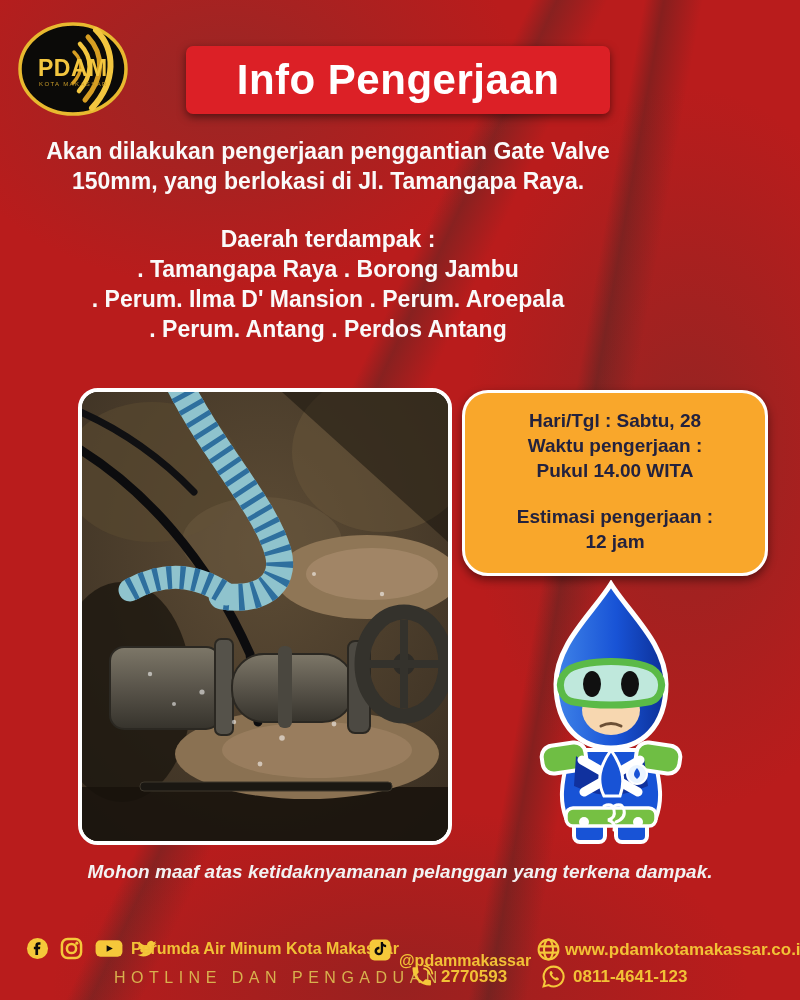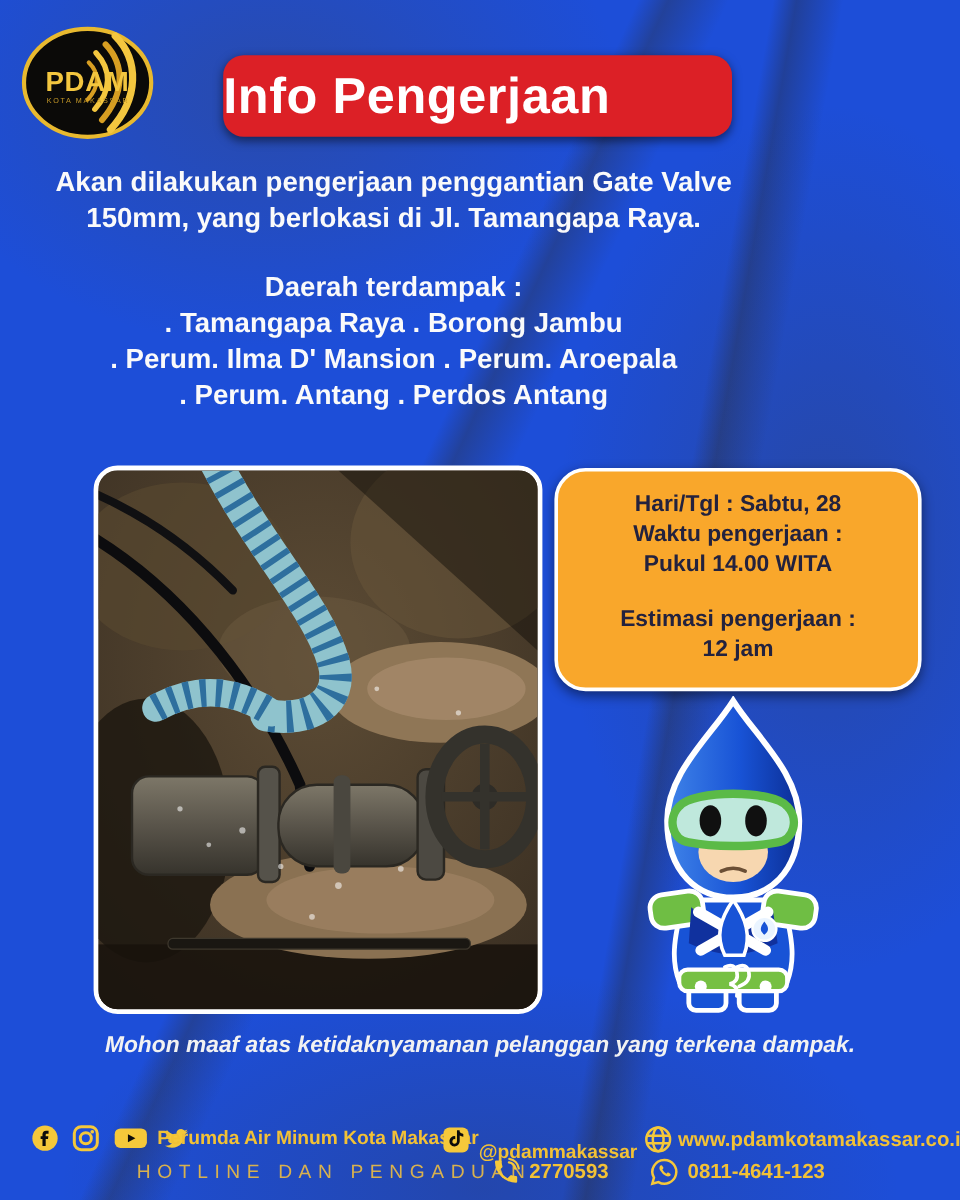--- a/index.html
+++ b/index.html
@@ -1,34 +1,34 @@
 <!DOCTYPE html>
 <html><head>
 <meta charset="utf-8">
 <style>
   html,body{margin:0;padding:0;background:#000;}
   .poster{
     position:relative;width:800px;height:1000px;overflow:hidden;
-    background:#1d4ed8;
+    background:#b91c1c;
     font-family:"Liberation Sans", sans-serif;
   }
   .bg-texture{position:absolute;inset:0;
     background:
       radial-gradient(ellipse 320px 520px at 86% 45%, rgba(62,56,50,.30), transparent 70%),
       radial-gradient(ellipse 420px 300px at 28% 8%, rgba(72,66,60,.28), transparent 70%),
       radial-gradient(ellipse 500px 260px at 50% 99%, rgba(55,48,42,.25), transparent 70%),
       linear-gradient(115deg, transparent 42%, rgba(45,42,39,.35) 44%, transparent 48%),
       linear-gradient(100deg, transparent 66%, rgba(40,37,34,.35) 68%, transparent 72%);
   }
   
   .logo{position:absolute;left:16px;top:12px;width:115px;height:115px;}
   .title-banner{
     position:absolute;left:186px;top:46px;width:424px;height:68px;
-    background:#dc2026;border-radius:17px;
-    display:flex;align-items:center;
+    background:#dc2026;border-radius:7px;
+    display:flex;align-items:center;justify-content:center;
     box-shadow:0 3px 8px rgba(0,0,0,.5);
   }
   .title-banner span{color:#fff;font-size:42px;font-weight:bold;letter-spacing:.5px;}
   .gold-badge{
     position:absolute;right:13px;top:24px;width:99px;height:87px;box-sizing:border-box;
     border:5px solid #c09a2e;border-radius:3px;
     display:flex;flex-direction:column;align-items:center;justify-content:center;
     box-shadow:inset 0 0 0 1px #7c621c, 0 0 6px rgba(0,0,0,.6);
   }
   .goldtext{

